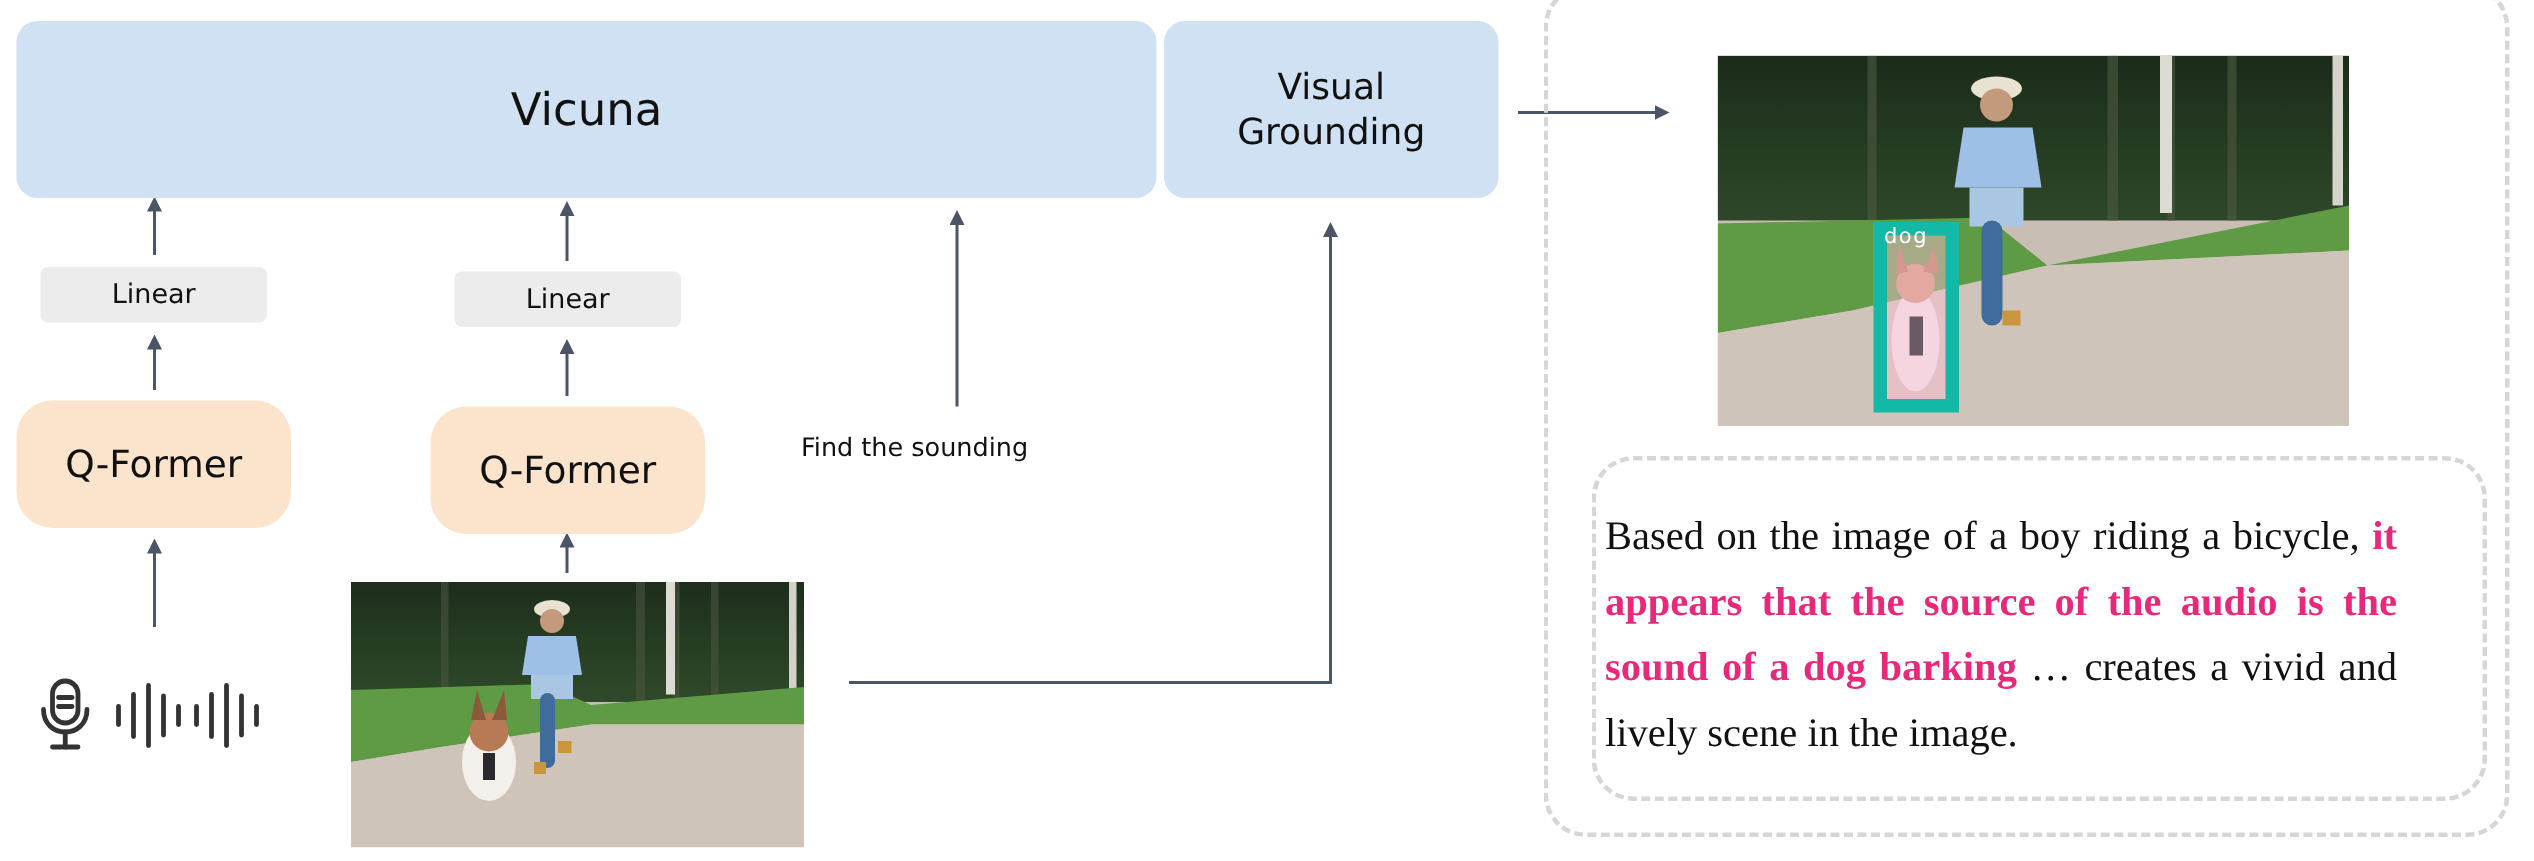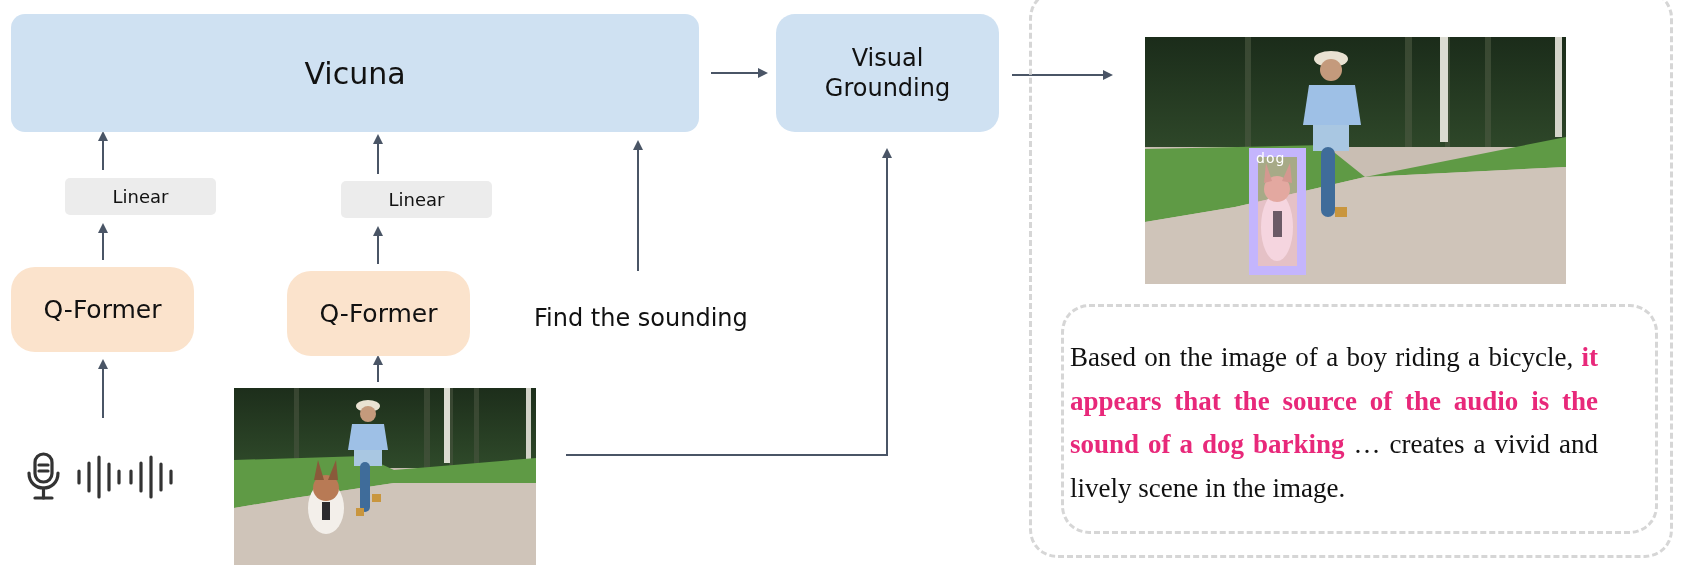--- a/index.html
+++ b/index.html
@@ -3,37 +3,37 @@
   <meta charset="utf-8">
   <style>
     html, body { margin: 0; padding: 0; background: #ffffff; }
     body { width: 1689px; height: 574px; position: relative; overflow: hidden;
            font-family: "DejaVu Sans", sans-serif; color: #111; }
     .abs { position: absolute; }
     .box { position: absolute; display: flex; align-items: center; justify-content: center;
            text-align: center; border-radius: 14px; }
     .blue { background: #cfe1f2; }
     .peach { background: #fbe3cc; border-radius: 24px; }
-    .gray { background: #ececec; border-radius: 5px; margin-left: 38px; }
+    .gray { background: #ececec; border-radius: 5px; }
     .vicuna-label { font-size: 30px; }
     .vg-label { font-size: 24px; line-height: 30px; }
     .qf-label { font-size: 25px; }
     .lin-label { font-size: 18px; }
-    .prompt { font-size: 24px; line-height: 32px; margin-top: 19px; }
+    .prompt { font-size: 17px; line-height: 32px; }
     svg.lines { position: absolute; left: 0; top: 0; }
     .photo { position: absolute; overflow: hidden; }
     .outer-frame { position: absolute; left: 1029px; top: -10px; width: 644px; height: 568px;
                    border: 3px dashed #d6d6d6; border-radius: 28px; box-sizing: border-box; }
     .answer-frame { position: absolute; left: 1061px; top: 304px; width: 597px; height: 230px;
                     border: 3px dashed #d6d6d6; border-radius: 28px; box-sizing: border-box; }
     .answer-text { position: absolute; left: 1070px; top: 336px; width: 528px;
                    font-family: Liberation Serif, serif; font-size: 27px; line-height: 43.5px;
                    text-align: justify; color: #111; }
     .hl { color: #e8287a; font-weight: bold; }
-    .bbox { position: absolute; border: 9px solid #c4b5fd; box-sizing: border-box; background: rgba(255,190,215,0.45); }
+    .bbox { position: absolute; border: 9px solid #14b8a6; box-sizing: border-box; background: rgba(255,190,215,0.45); }
     .bbox-label { position: absolute; left: -2px; top: -7px; color: #fff; font-size: 14px;
                   font-family: "DejaVu Sans", sans-serif; letter-spacing: 1px; }
   </style>
 </head>
 <body>
 
 <svg class="lines" width="1689" height="574">
   <defs>
     <marker id="ah" markerWidth="10" markerHeight="10" refX="5" refY="5" orient="auto" markerUnits="userSpaceOnUse">
       <path d="M0,0 L10,5 L0,10 z" fill="#4a5566"></path>
@@ -52,25 +52,25 @@
     <line x1="638" y1="271" x2="638" y2="145" marker-end="url(#ah)"></line>
 
     <line x1="711" y1="73" x2="763" y2="73" marker-end="url(#ah)"></line>
 
     <polyline points="566,455 887,455 887,153" marker-end="url(#ah)"></polyline>
 
     <line x1="1012" y1="75" x2="1108" y2="75" marker-end="url(#ah)"></line>
   </g>
 </svg>
 
-<div class="box blue" style="left:11px;top:14px;width:688px;height:118px;">
+<div class="box blue" style="left:11px;top:14px;width:760px;height:118px;">
   <span class="vicuna-label">Vicuna</span>
 </div>
 
-<div class="box blue" style="left:776px;top:14px;width:223px;height:118px;flex-direction:column;border-radius:19px;">
+<div class="box blue" style="left:776px;top:14px;width:223px;height:118px;flex-direction:column;">
   <span class="vg-label">Visual</span>
   <span class="vg-label">Grounding</span>
 </div>
 
 <div class="box gray" style="left:27px;top:178px;width:151px;height:37px;">
   <span class="lin-label">Linear</span>
 </div>
 <div class="box peach" style="left:11px;top:267px;width:183px;height:85px;">
   <span class="qf-label">Q-Former</span>
 </div>

